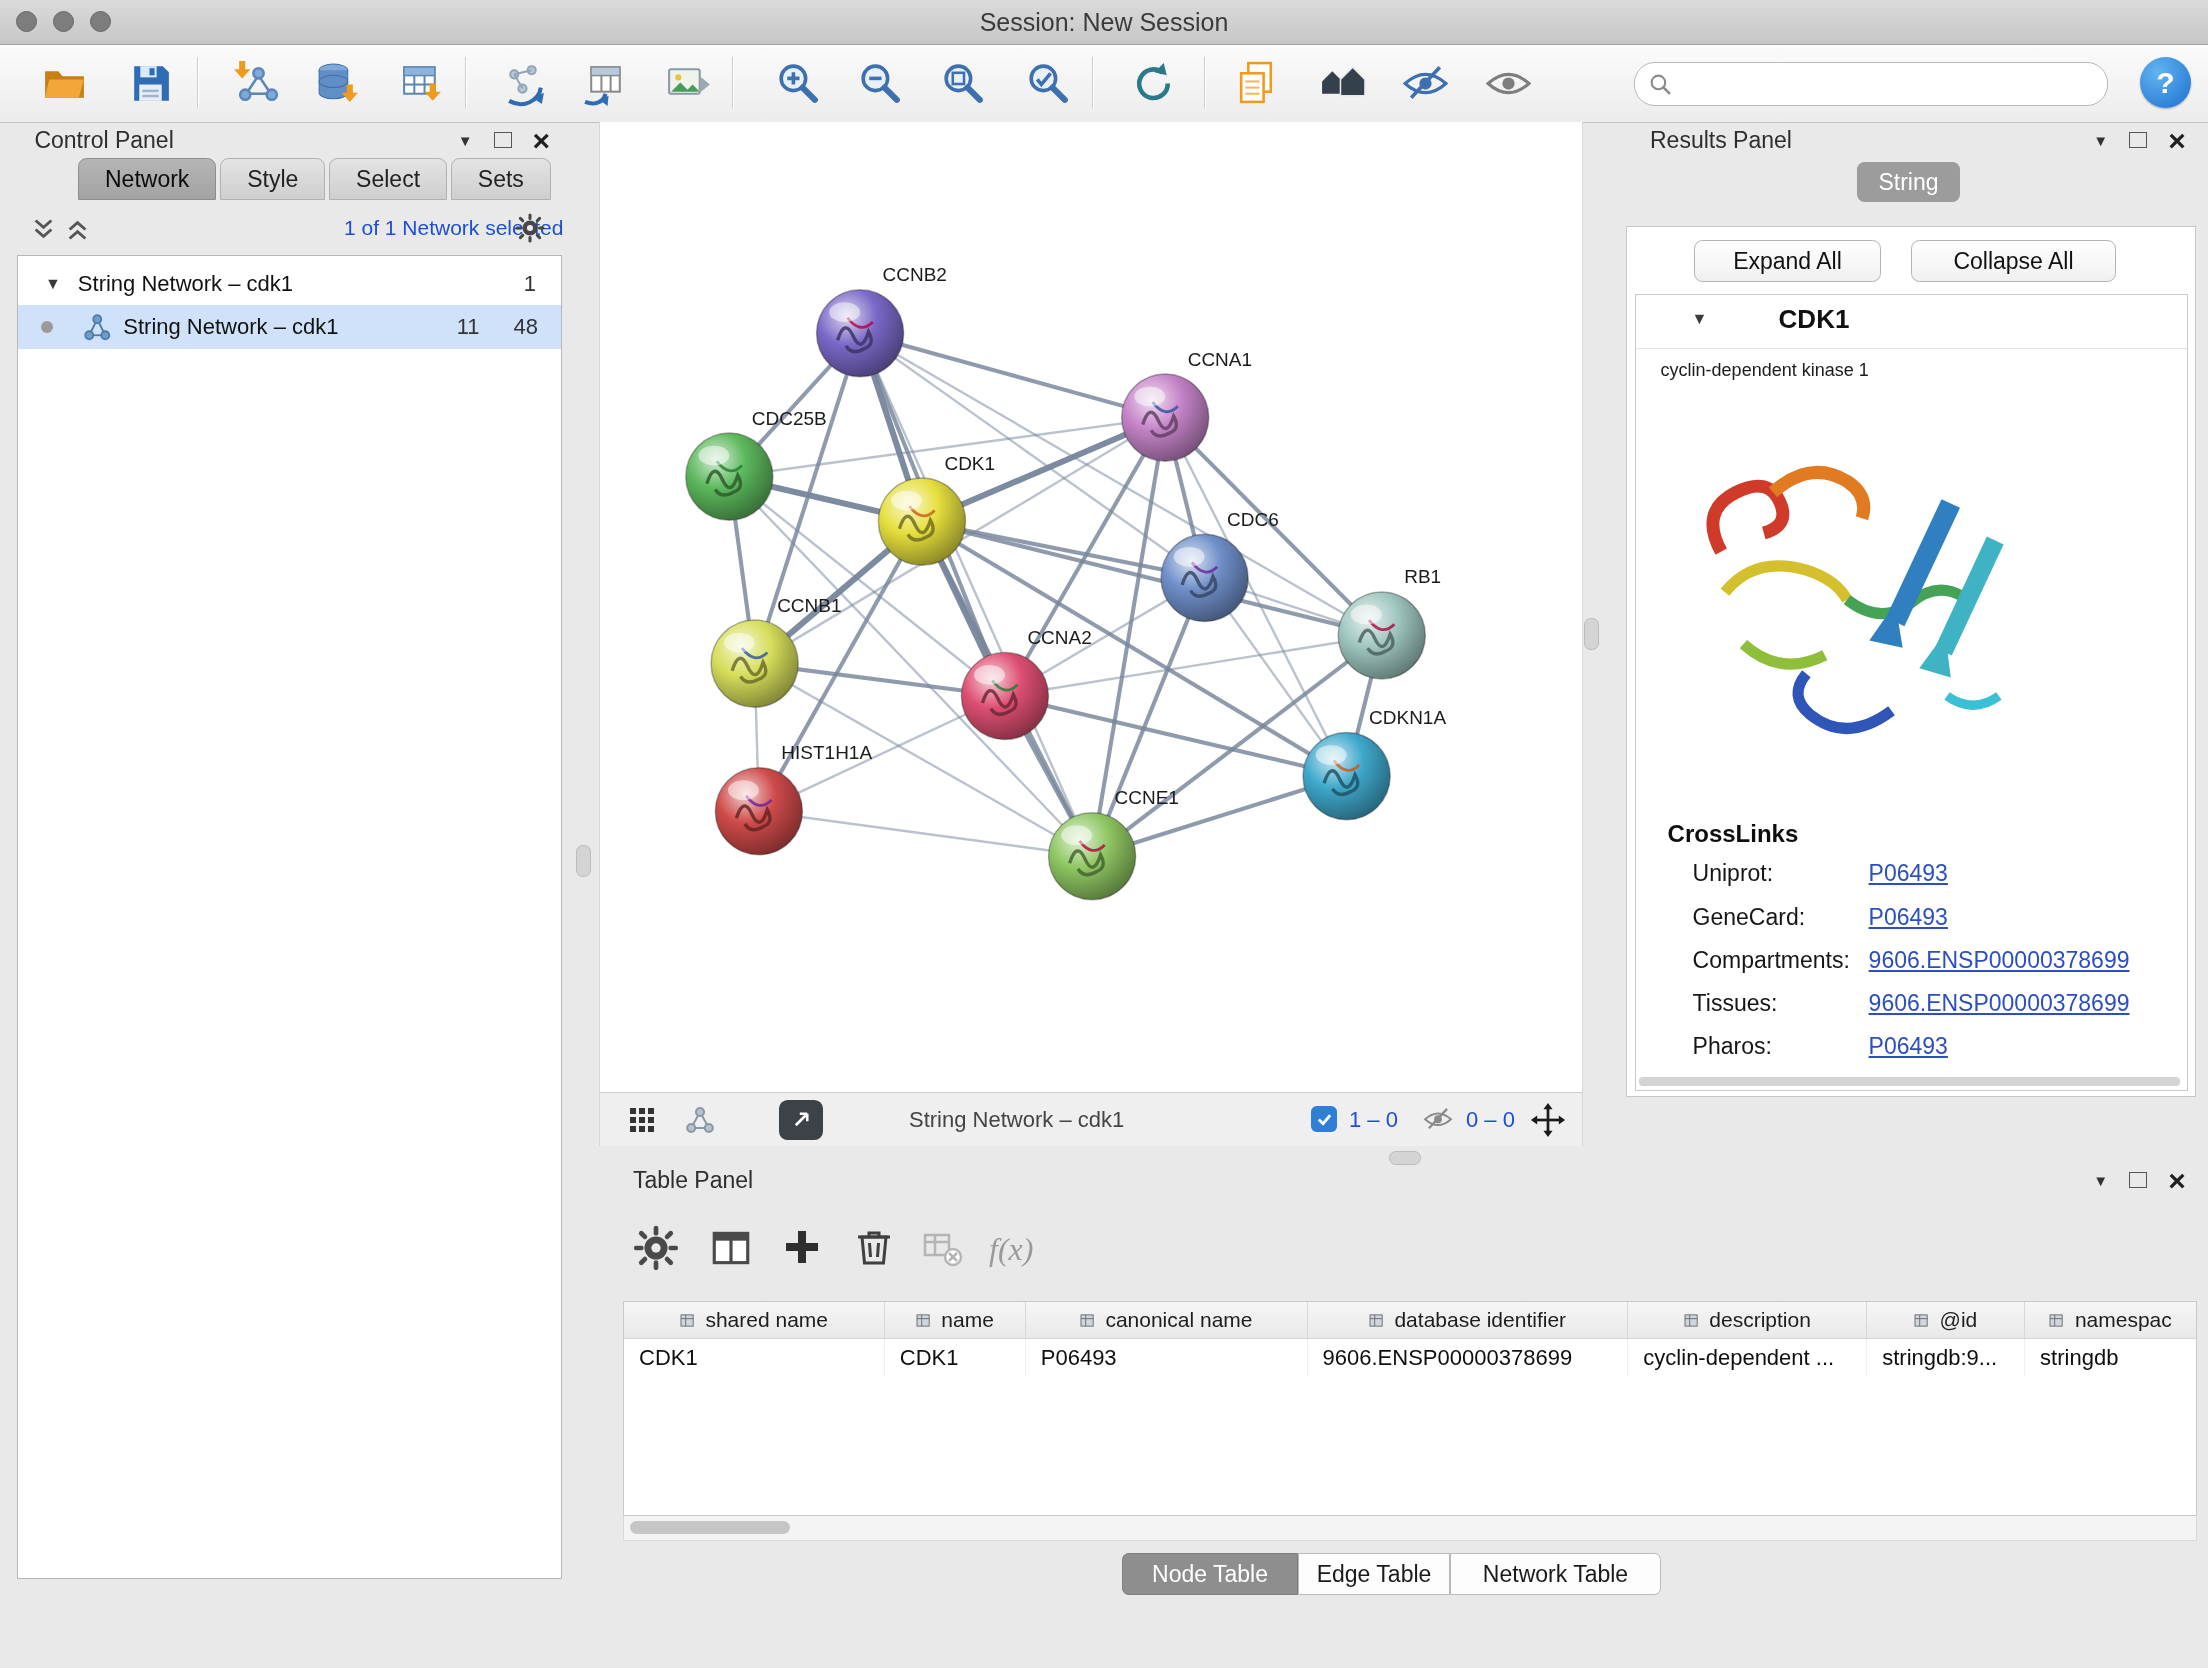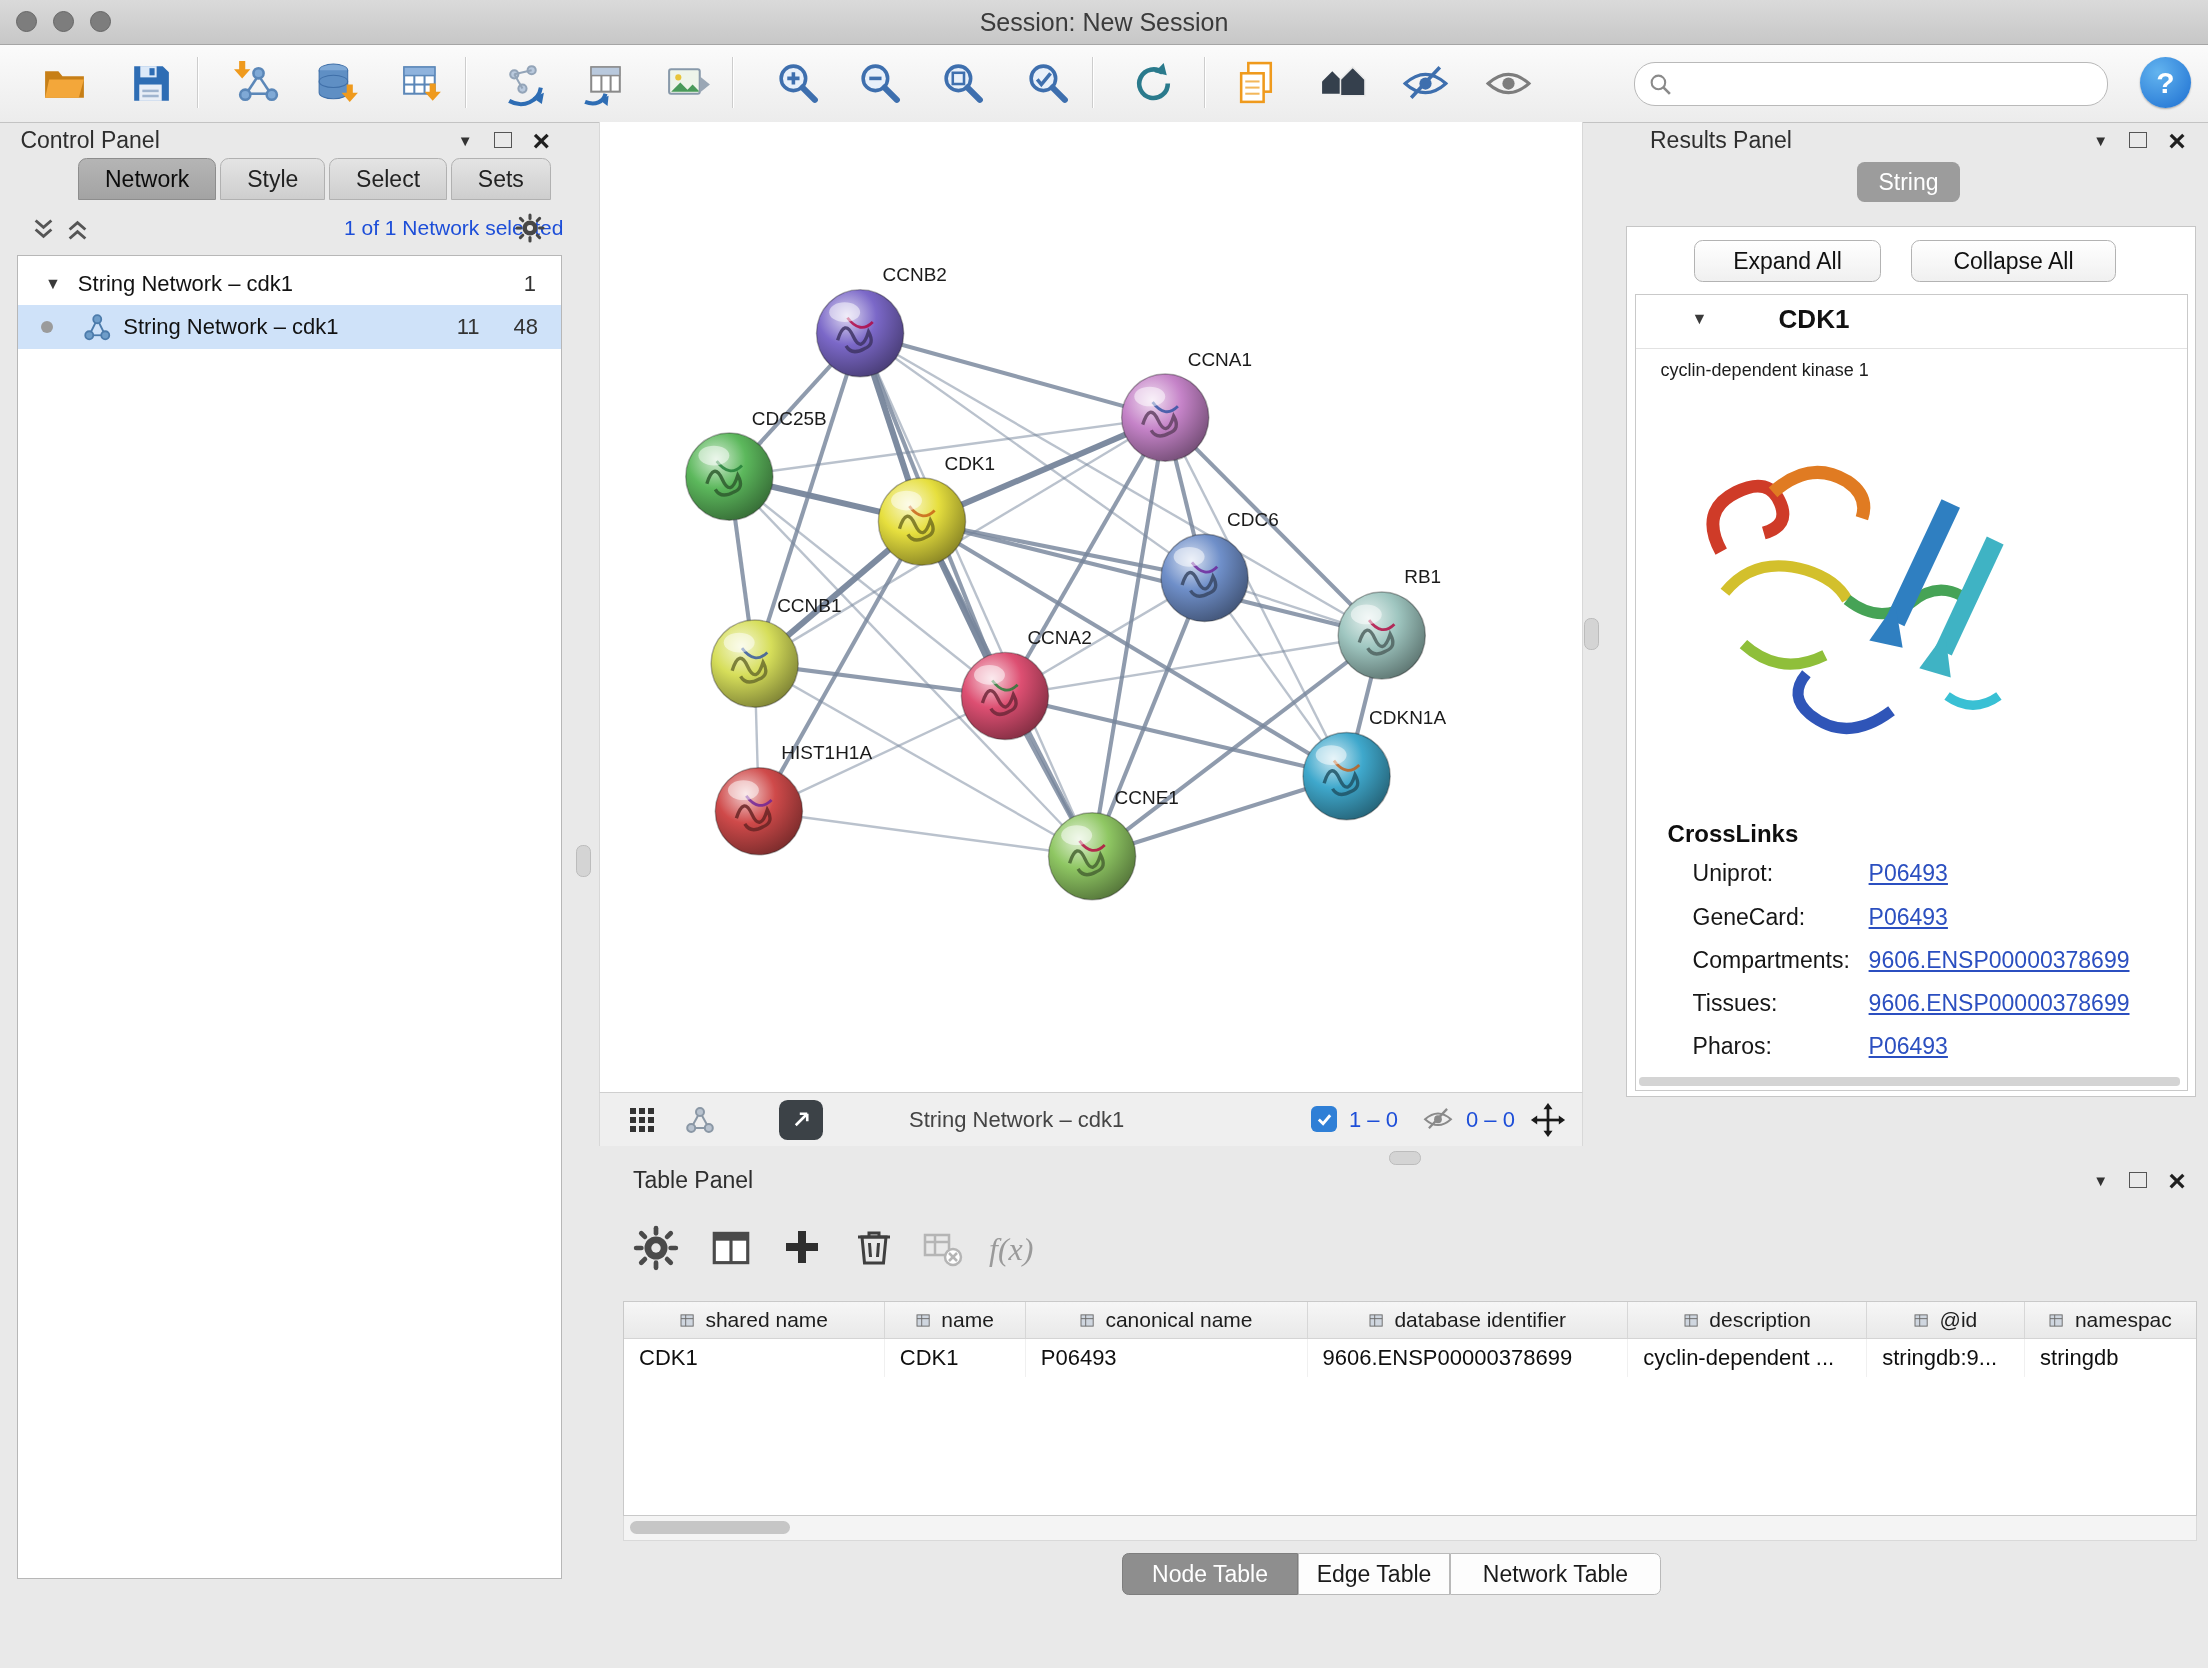--- a/index.html
+++ b/index.html
@@ -235,21 +235,21 @@
           <line x1="15" y1="15" x2="21" y2="21" stroke="#8a8a8a" stroke-width="2.5"></line>
         </svg>
       <input value="" style="">
     </span>
     <span class="helpbtn">
         <span>?</span>
       </span>
   </div>
 
   <div class="p phead" style="left:11.4px;top:122px;width:552px">
-    <span style="margin-left:9px">Control Panel</span>
+    <span style="margin-left:23px">Control Panel</span>
     <span class="ph-icons" style="right:13.3px">
       <span class="ph-caret">▼</span>
       <span class="ph-float"></span>
       <span class="ph-close">×</span>
     </span>
   </div>
   <div class="cp-tabs">
     <div class="cp-tab sel">Network</div>
     <div class="cp-tab">Style</div>
     <div class="cp-tab">Select</div>

